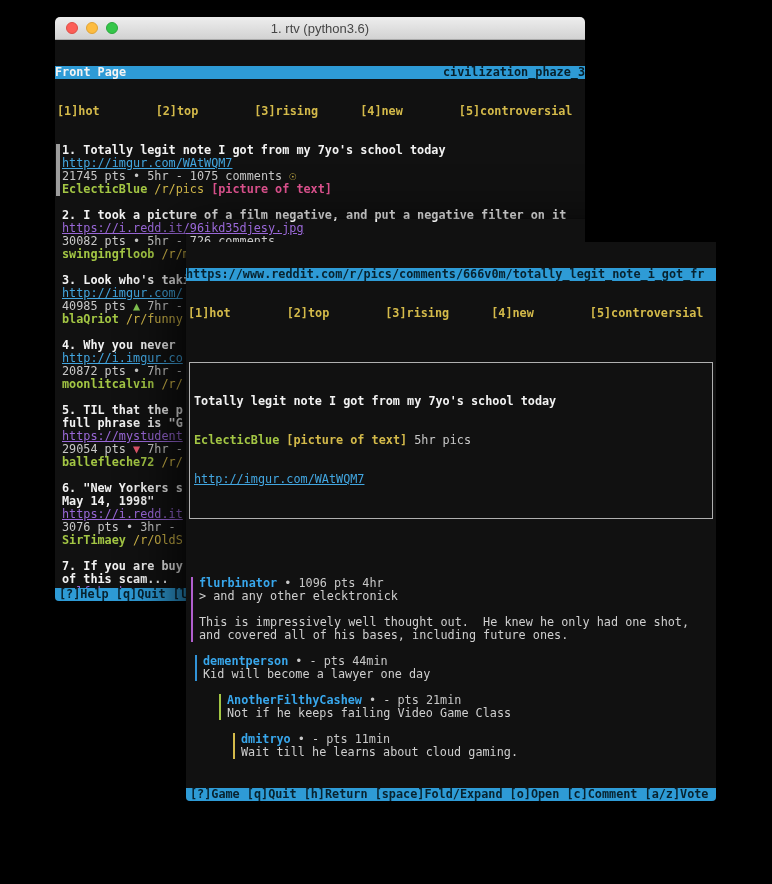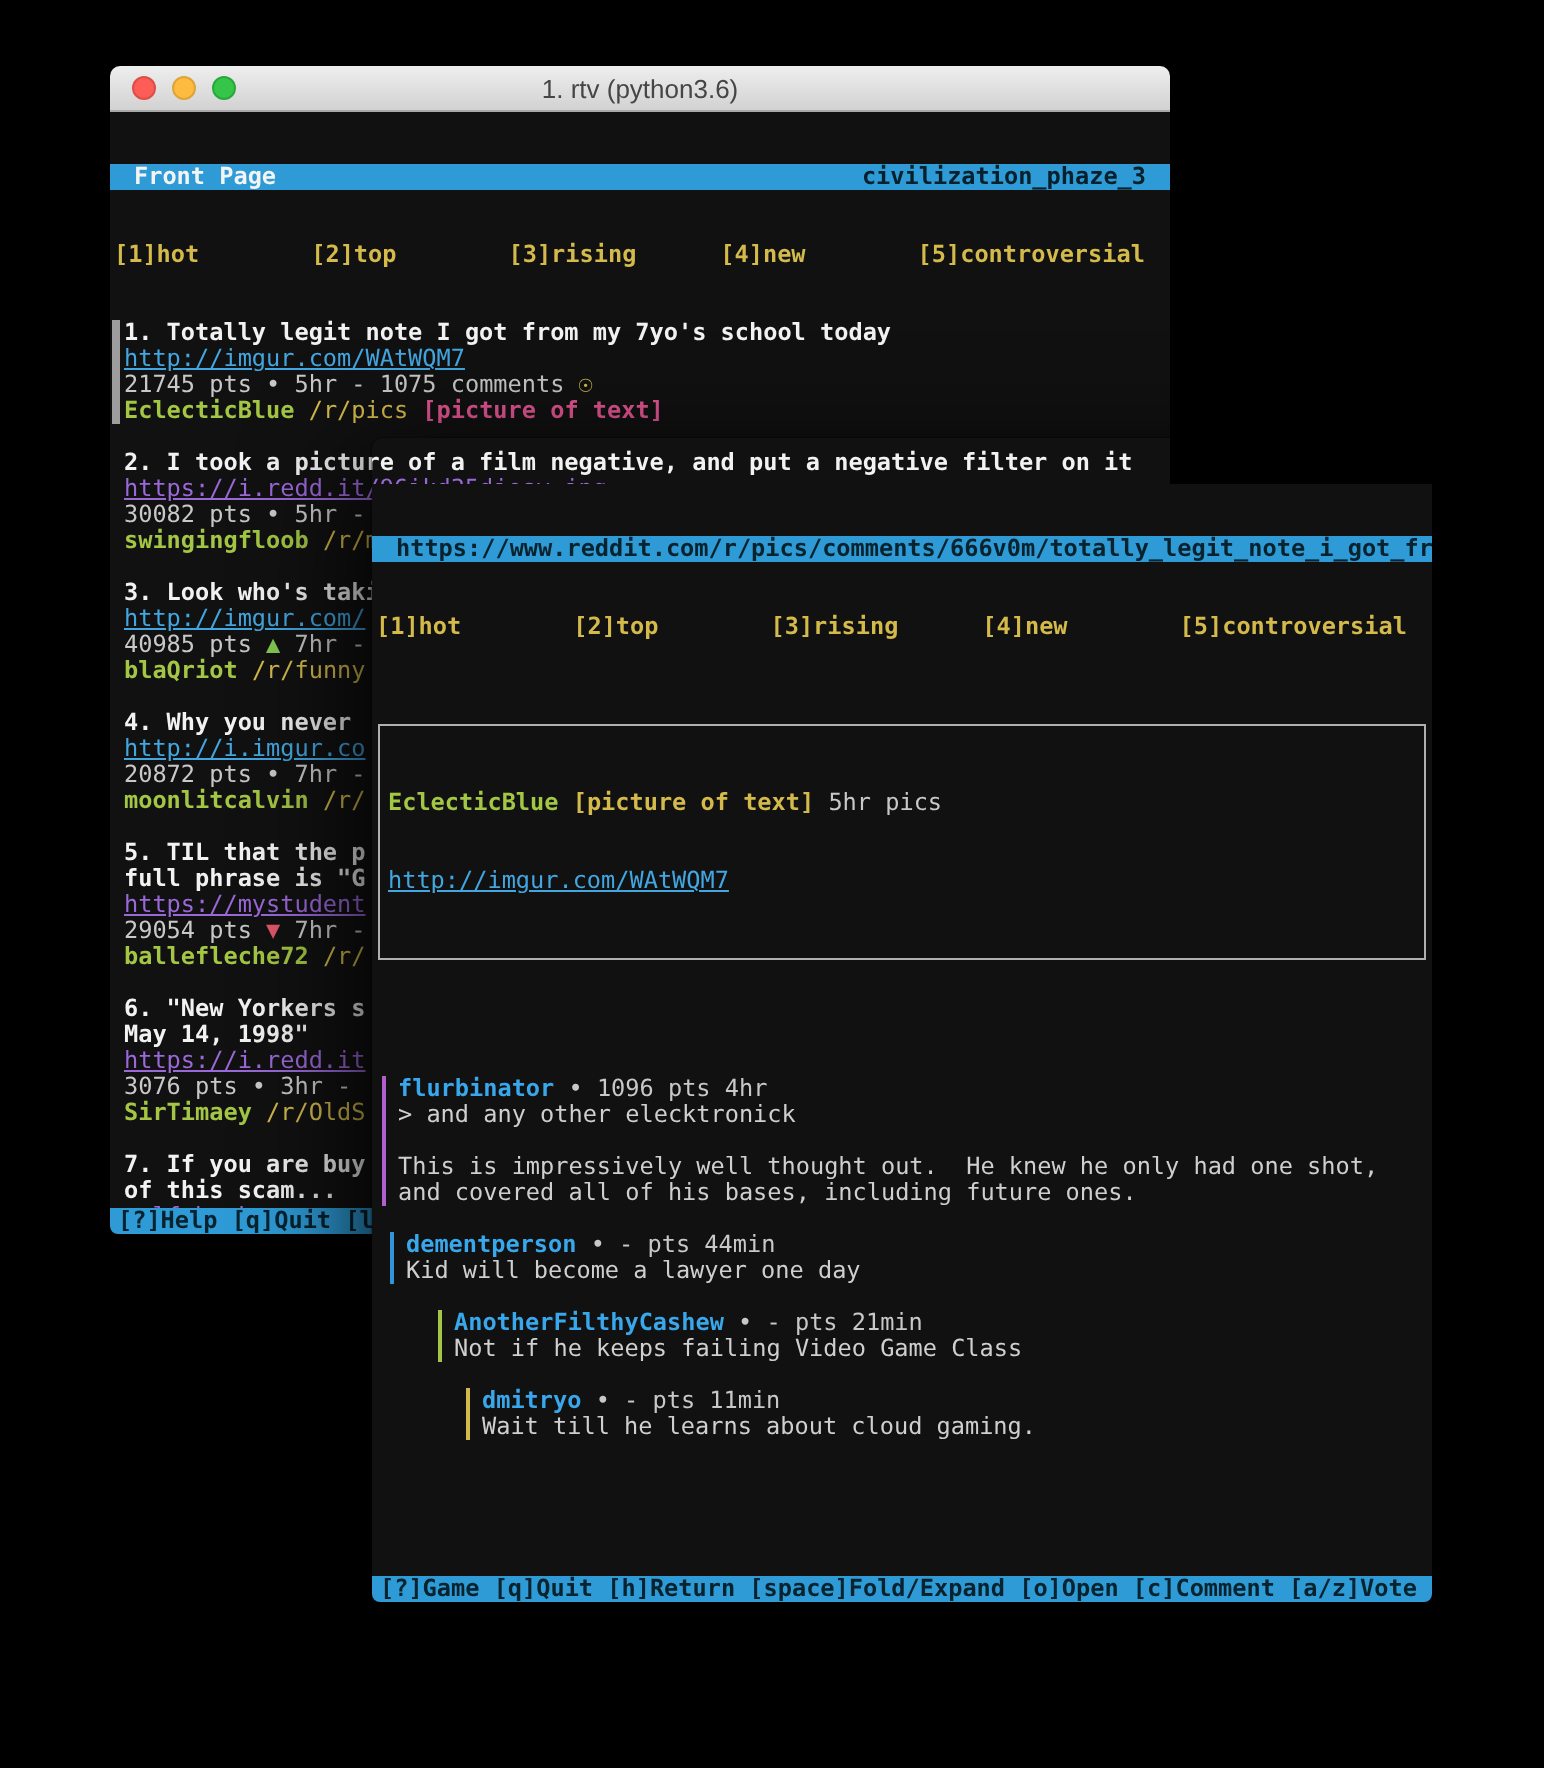--- a/index.html
+++ b/index.html
@@ -11,21 +11,21 @@
             border-bottom:1px solid #a9a9a9;display:flex;align-items:center;justify-content:center;
             font-family:"Liberation Sans",sans-serif;font-size:13px;color:#464646;position:relative;}
   .lights{position:absolute;left:11px;top:5px;display:flex;gap:8px;}
   .light{width:12px;height:12px;border-radius:50%;box-sizing:border-box;}
   .light.red{background:#fc5e57;border:1px solid #dd4e46;}
   .light.yellow{background:#fdbc40;border:1px solid #dfa336;}
   .light.green{background:#35c649;border:1px solid #2aa83d;}
   .term{position:absolute;top:23px;left:0;right:0;bottom:0;background:#111111;
         font-size:11.8px;line-height:13px;color:#c9c9c9;white-space:pre;overflow:hidden;}
   .line{height:13px;white-space:pre;overflow:hidden;}
-  .bluebar{background:#2e9bd6;color:#08222e;font-weight:bold;padding:0 12px;}
+  .bluebar{background:#2e9bd6;color:#08222e;font-weight:bold;padding:0 0;}
   .hdr{display:flex;justify-content:space-between;}
   .hdr .hl{color:#f4f4f4;}
   .hdr .hr{color:#07202b;}
   .tabs{color:#d4ba4a;font-weight:bold;padding:0 2px;}
   .tabs span{margin-right:56px;}
   .tabs span:nth-child(3){margin-right:42px;}
   .tabs span:last-child{margin-right:0;}
   .posts{padding-left:7px;padding-top:0;}
   .post{position:relative;margin-bottom:13px;}
   .post.selected::before{content:'';position:absolute;left:-6px;top:0;bottom:0;width:4px;background:#9d9d9d;}
@@ -57,21 +57,21 @@
   .bar1{border-color:#3193d8;}
   .bar2{border-color:#a3c644;}
   .bar3{border-color:#d4ba4a;}
   .cauthor{color:#38a7ec;font-weight:bold;}
   .cmeta{color:#c8c8c8;}
   .cbody{color:#cfcfcf;}
 </style>
 </head>
 <body>
 
-<div class="window" id="back-window" style="left:55px;top:33px;width:530px;height:584px;">
+<div class="window" id="back-window" style="left:55px;top:17px;width:530px;height:584px;">
   <div class="titlebar">
     <div class="lights">
       <span class="light red"></span>
       <span class="light yellow"></span>
       <span class="light green"></span>
     </div>
     <span>1. rtv (python3.6)</span>
   </div>
   <div class="term">
     <div class="line bluebar hdr">
@@ -83,20 +83,21 @@
     <div class="statusbar">[?]Help [q]Quit [l</div>
   </div>
 </div>
 
 <div class="window" id="front-window" style="left:186px;top:219px;width:530px;height:582px;">
   <div class="term">
     <div class="line bluebar">https://www.reddit.com/r/pics/comments/666v0m/totally_legit_note_i_got_fr</div>
     <div class="line tabs" id="front-tabs"><span>[1]hot</span><span>[2]top</span><span>[3]rising</span><span>[4]new</span><span>[5]controversial</span></div>
 
     <div class="subbox">
+      <div class="line sb-title">Totally legit note I got from my 7yo's school today</div>
       <div class="line sb-byline"><span class="user">EclecticBlue</span><span> </span><span class="flairyellow">[picture of text]</span><span> </span><span class="rest">5hr pics</span></div>
       <div class="line"><span class="lnk">http://imgur.com/WAtWQM7</span></div>
     </div>
 
     <div class="comments" id="comments"><div class="comment dep0 bar0"><div class="line"><span class="cauthor">flurbinator</span><span class="cmeta"> • </span><span class="cmeta">1096 pts 4hr</span></div><div class="line cbody">&gt; and any other elecktronick</div><div class="line cbody"></div><div class="line cbody">This is impressively well thought out.  He knew he only had one shot,</div><div class="line cbody">and covered all of his bases, including future ones.</div></div><div class="comment dep1 bar1"><div class="line"><span class="cauthor">dementperson</span><span class="cmeta"> • </span><span class="cmeta">- pts 44min</span></div><div class="line cbody">Kid will become a lawyer one day</div></div><div class="comment dep2 bar2"><div class="line"><span class="cauthor">AnotherFilthyCashew</span><span class="cmeta"> • </span><span class="cmeta">- pts 21min</span></div><div class="line cbody">Not if he keeps failing Video Game Class</div></div><div class="comment dep3 bar3"><div class="line"><span class="cauthor">dmitryo</span><span class="cmeta"> • </span><span class="cmeta">- pts 11min</span></div><div class="line cbody">Wait till he learns about cloud gaming.</div></div></div>
     <div class="statusbar">[?]Game [q]Quit [h]Return [space]Fold/Expand [o]Open [c]Comment [a/z]Vote</div>
   </div>
 </div>
 
 </body></html>

